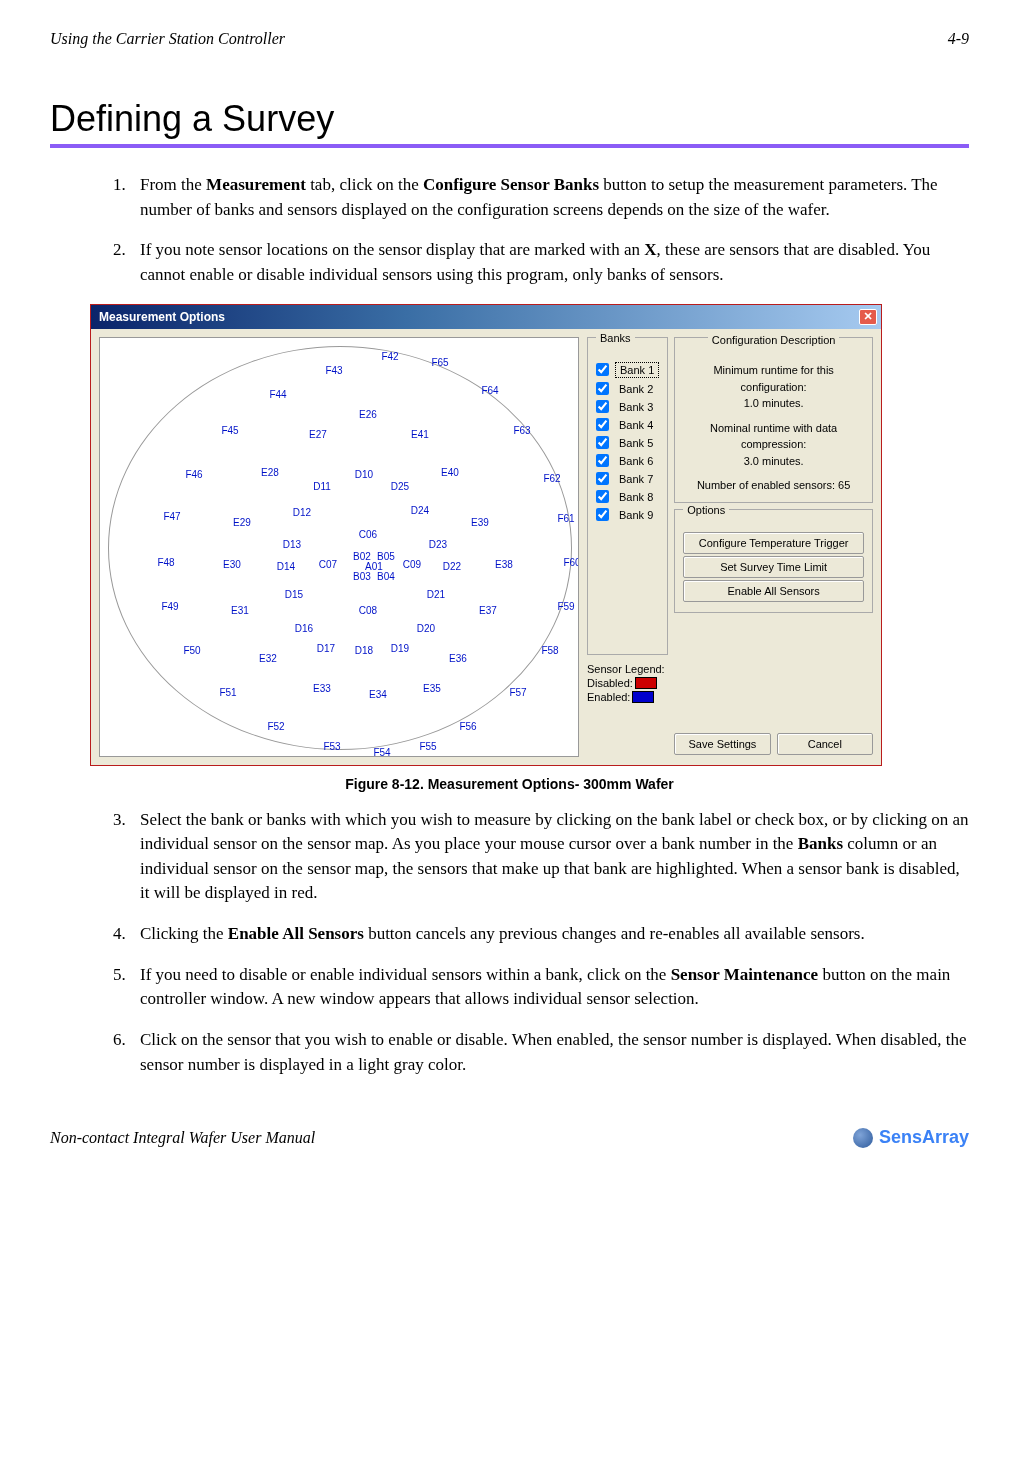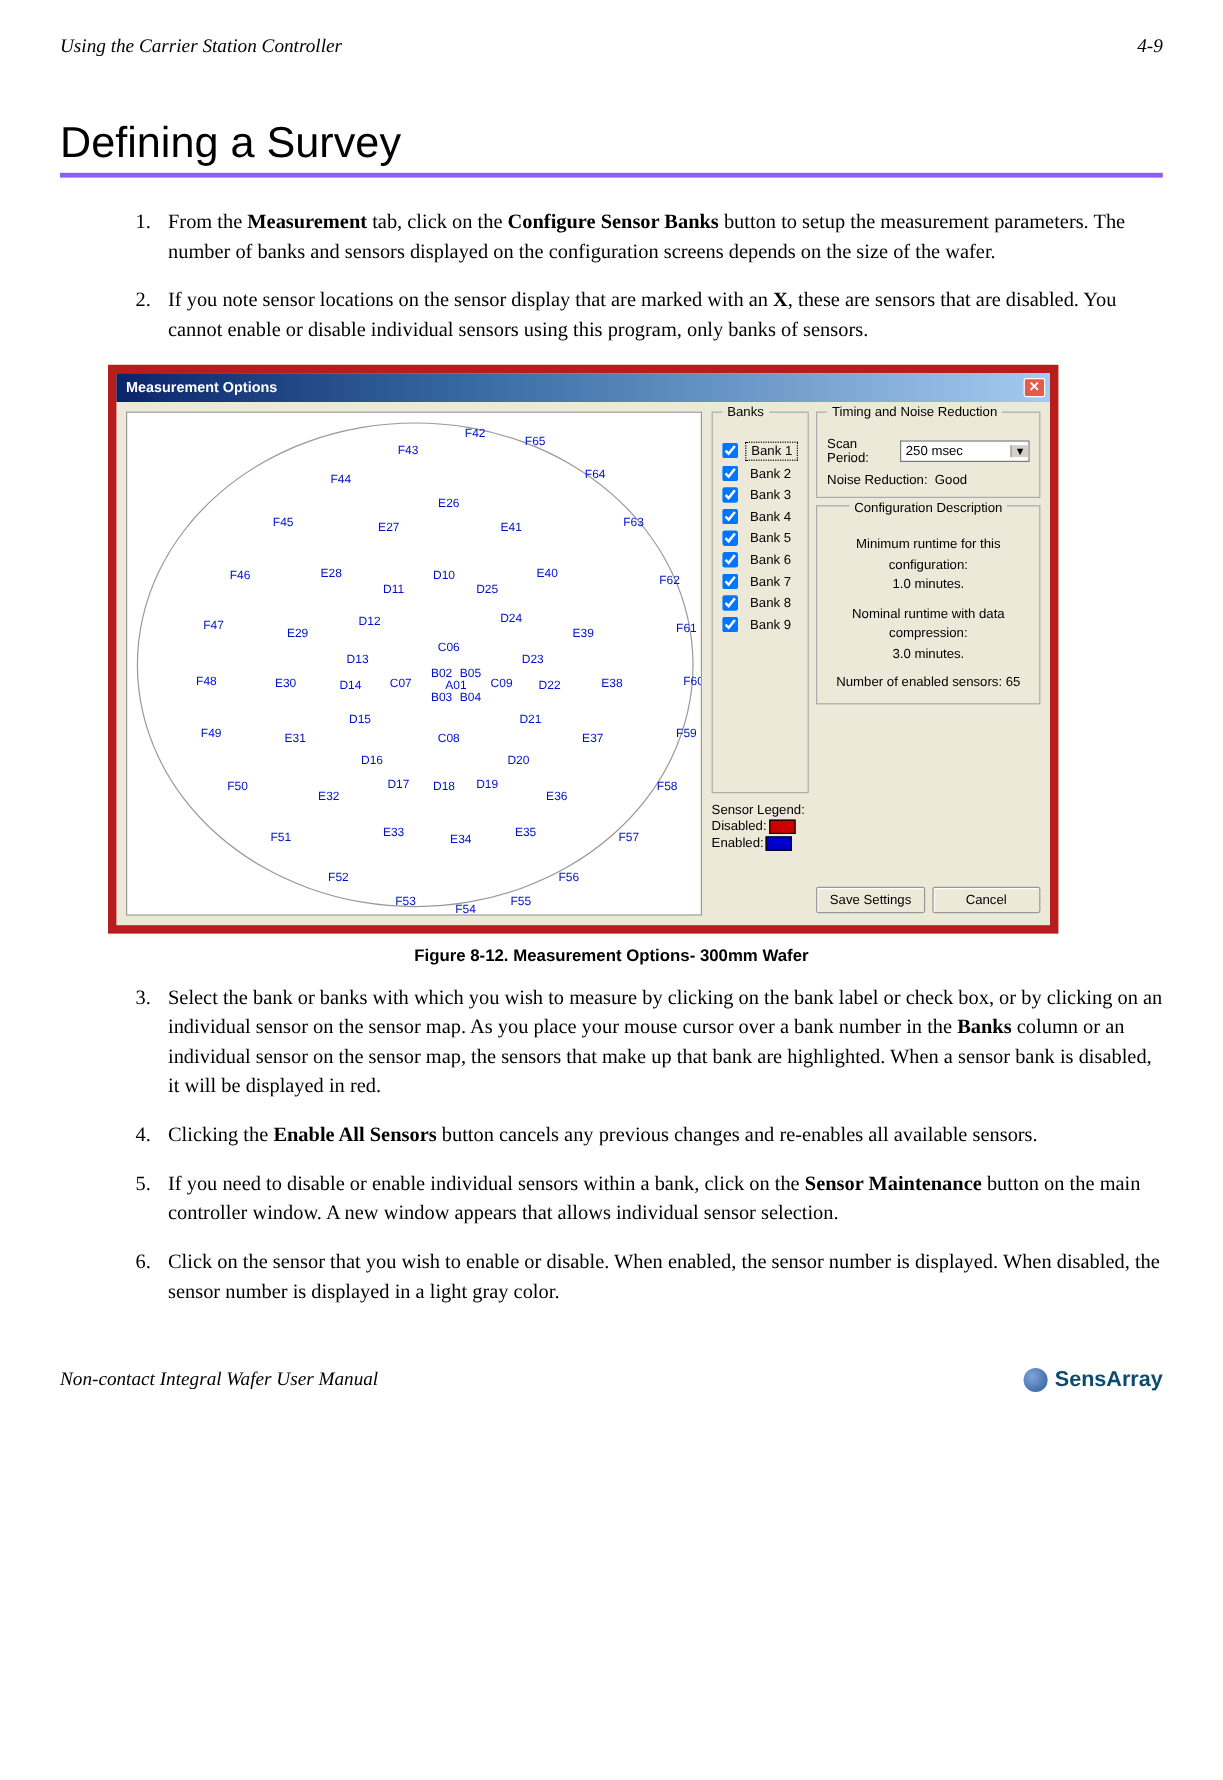--- a/index.html
+++ b/index.html
@@ -38,21 +38,21 @@
     }
     ol.numbered li {
       margin-bottom: 16px;
       padding-left: 10px;
     }
     .dialog-wrap {
       margin: 15px 0 10px 40px;
     }
     .dialog {
       width: 792px;
-      border: 7px solid #b91c1c;
+      border: 1px solid #b91c1c;
       background: #ece9d8;
       font-family: Tahoma, Arial, sans-serif;
       font-size: 11px;
     }
     .titlebar {
       background: linear-gradient(to right, #0a246a, #3a6ea5 40%, #a6caf0);
       color: #fff;
       font-weight: bold;
       padding: 4px 4px 4px 8px;
       display: flex;
@@ -207,21 +207,21 @@
       font-style: italic;
       font-size: 16px;
     }
     .logo {
       display: flex;
       align-items: center;
       gap: 6px;
       font-style: normal;
       font-family: Arial, sans-serif;
       font-weight: bold;
-      color: #0c4a6e;
+      color: #3b82f6;
       font-size: 18px;
     }
     .logo-circle {
       width: 20px;
       height: 20px;
       border-radius: 50%;
       background: radial-gradient(circle at 35% 35%, #7fa4d8, #2d5a9c);
     }
   </style>
 </head>
@@ -369,42 +369,34 @@
               <span>Disabled:</span>
               <span class="swatch swatch-red"></span>
             </div>
             <div class="legend-row">
               <span>Enabled:</span>
               <span class="swatch swatch-blue"></span>
             </div>
           </div>
         </div>
         <div class="right-col" style="flex:1;">
-          <div class="fieldset">
-            <div class="fieldset-title">Timing and Noise Reduction</div>
-            <div style="display:flex;align-items:center;gap:4px;margin-bottom:6px;">
-              <span>Scan Period:</span>
-              <div class="select-scan">
-                <span>250 msec</span>
-                <span class="select-arrow">▼</span>
-              </div>
-            </div>
-            <div style="display:flex;gap:6px;">
-              <span>Noise Reduction:</span>
-              <span>Good</span>
-            </div>
-          </div>
           <div class="fieldset config-desc">
             <div class="fieldset-title" style="text-align:left;">Configuration Description</div>
             <div>Minimum runtime for this configuration:</div>
             <div>1.0 minutes.</div>
             <div style="margin-top:8px;">Nominal runtime with data compression:</div>
             <div>3.0 minutes.</div>
             <div style="margin-top:8px;">Number of enabled sensors: 65</div>
           </div>
+          <div class="fieldset">
+            <div class="fieldset-title">Options</div>
+            <div class="win-btn">Configure Temperature Trigger</div>
+            <div class="win-btn">Set Survey Time Limit</div>
+            <div class="win-btn">Enable All Sensors</div>
+          </div>
           <div style="flex:1;"></div>
           <div class="bottom-btns">
             <div class="win-btn" style="flex:1;text-align:center;">Save Settings</div>
             <div class="win-btn" style="flex:1;">Cancel</div>
           </div>
         </div>
       </div>
     </div>
   </div>
 </div>

